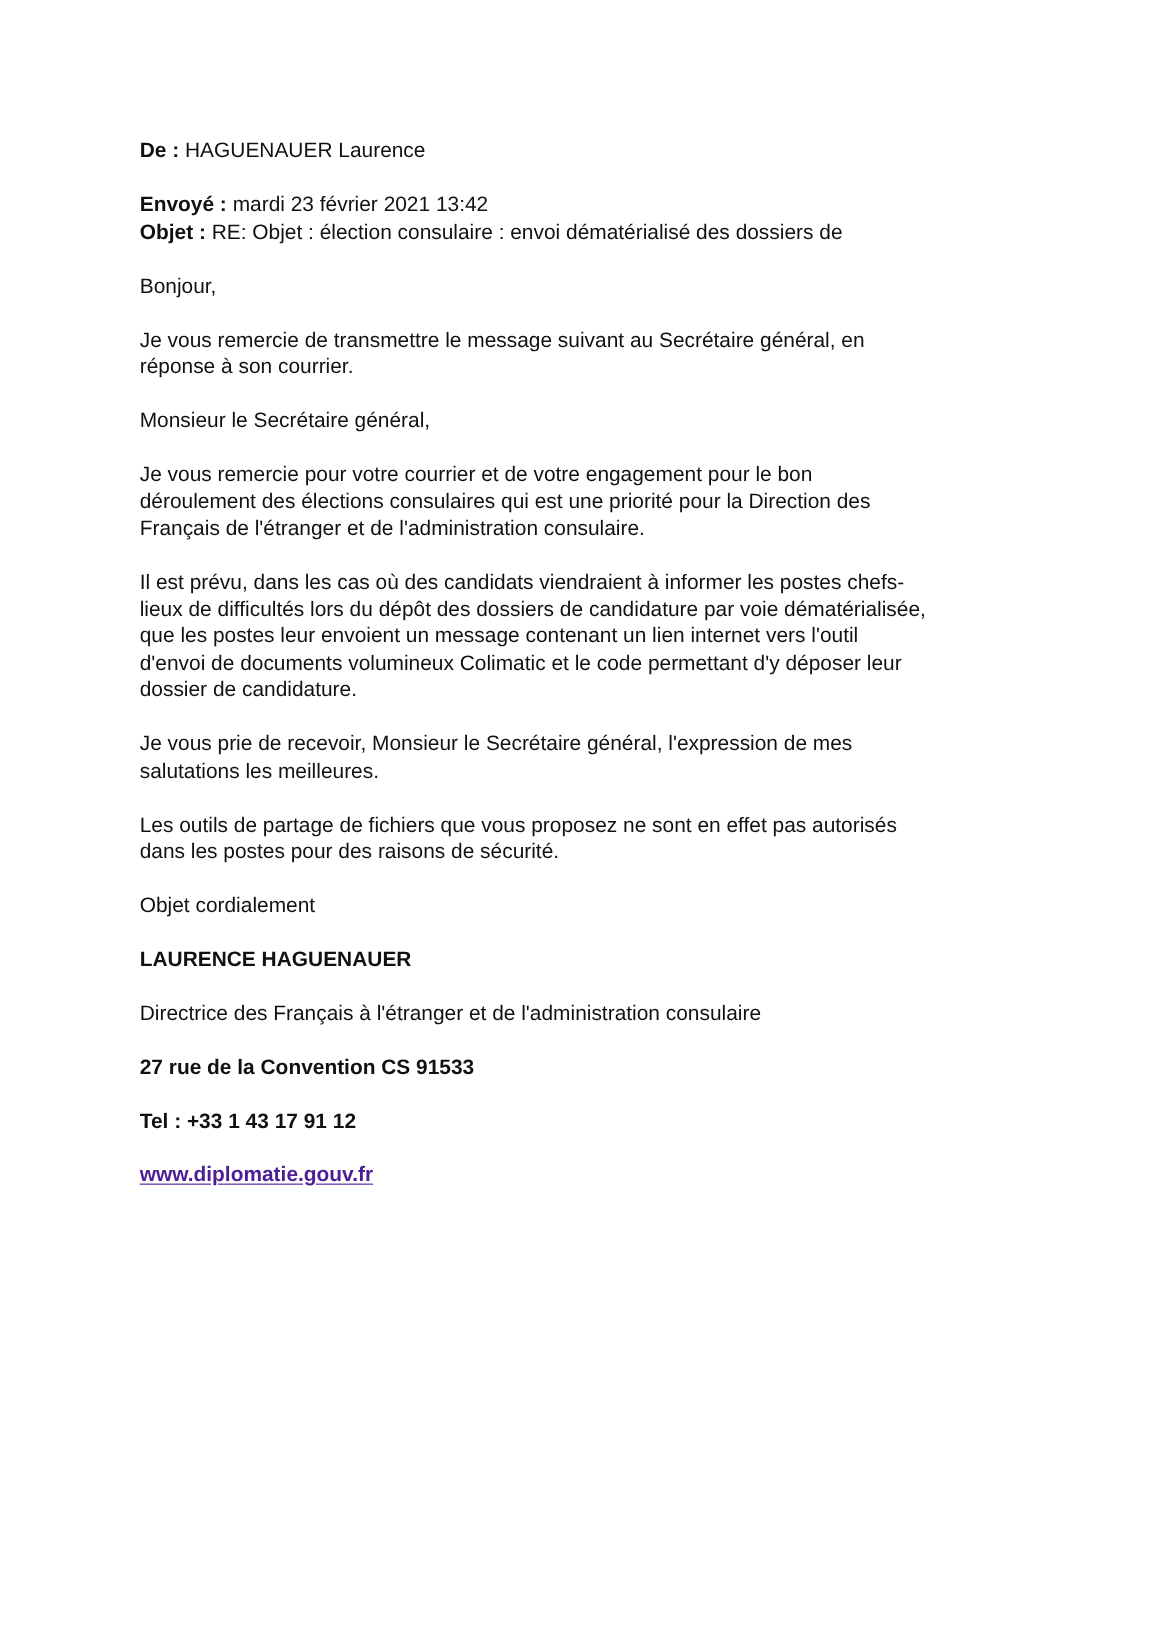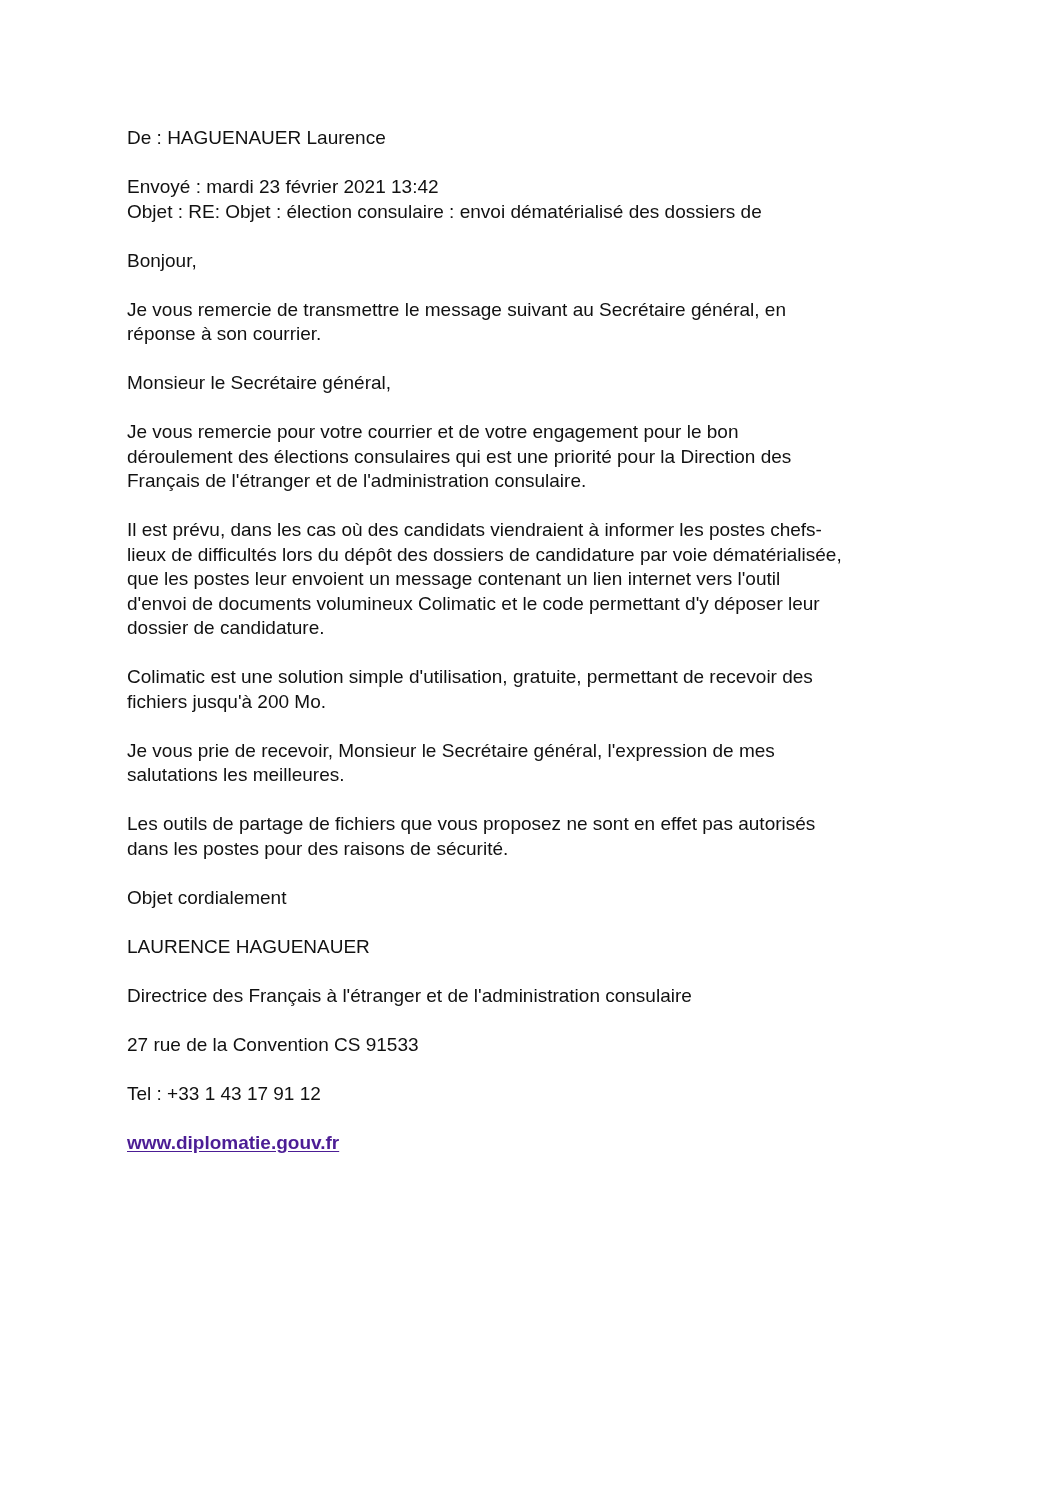--- a/index.html
+++ b/index.html
@@ -17,21 +17,21 @@
     }
     .page {
       position: absolute;
       left: 127px;
       top: 126px;
       width: 830px;
       font-size: 19px;
       line-height: 24.5px;
     }
     .line { white-space: nowrap; display: block; }
-    .b { font-weight: normal; }
+    .b { font-weight: bold; }
     .para { margin-top: 24.5px; }
     a.link {
       color: #4c1d95;
       font-weight: bold;
       text-decoration: underline;
       text-underline-offset: 2px;
     }
   </style>
 </head>
 <body>
@@ -68,24 +68,20 @@
   </div>
 
   <div class="para">
     <span class="line">Il est prévu, dans les cas où des candidats viendraient à informer les postes chefs-</span>
     <span class="line">lieux de difficultés lors du dépôt des dossiers de candidature par voie dématérialisée,</span>
     <span class="line">que les postes leur envoient un message contenant un lien internet vers l'outil</span>
     <span class="line">d'envoi de documents volumineux Colimatic et le code permettant d'y déposer leur</span>
     <span class="line">dossier de candidature.</span>
   </div>
 
-  <div class="para">
-    <span class="line">Colimatic est une solution simple d'utilisation, gratuite, permettant de recevoir des</span>
-    <span class="line">fichiers jusqu'à 200 Mo.</span>
-  </div>
 
   <div class="para">
     <span class="line">Je vous prie de recevoir, Monsieur le Secrétaire général, l'expression de mes</span>
     <span class="line">salutations les meilleures.</span>
   </div>
 
   <div class="para">
     <span class="line">Les outils de partage de fichiers que vous proposez ne sont en effet pas autorisés</span>
     <span class="line">dans les postes pour des raisons de sécurité.</span>
   </div>

